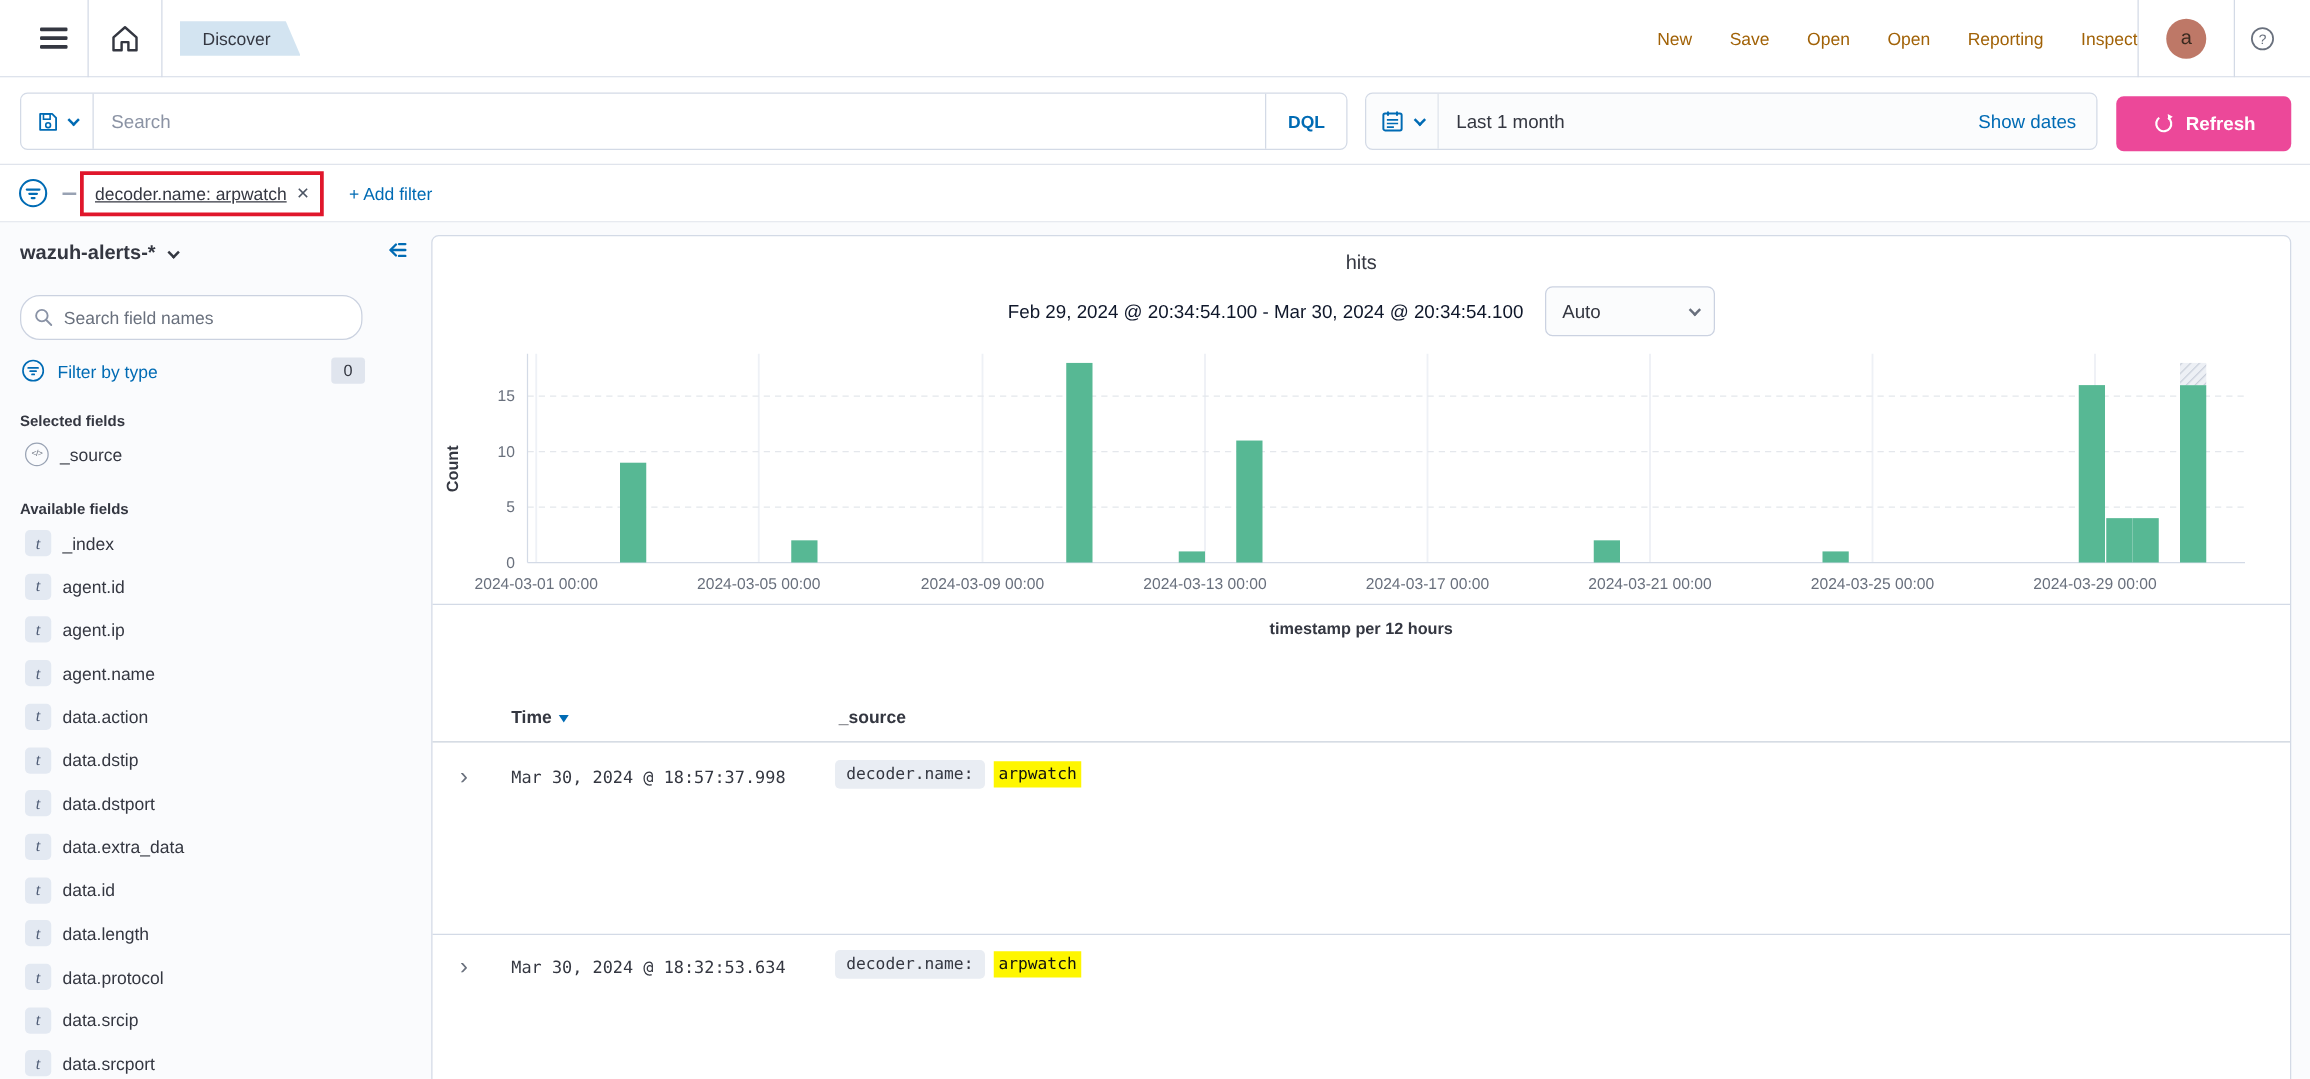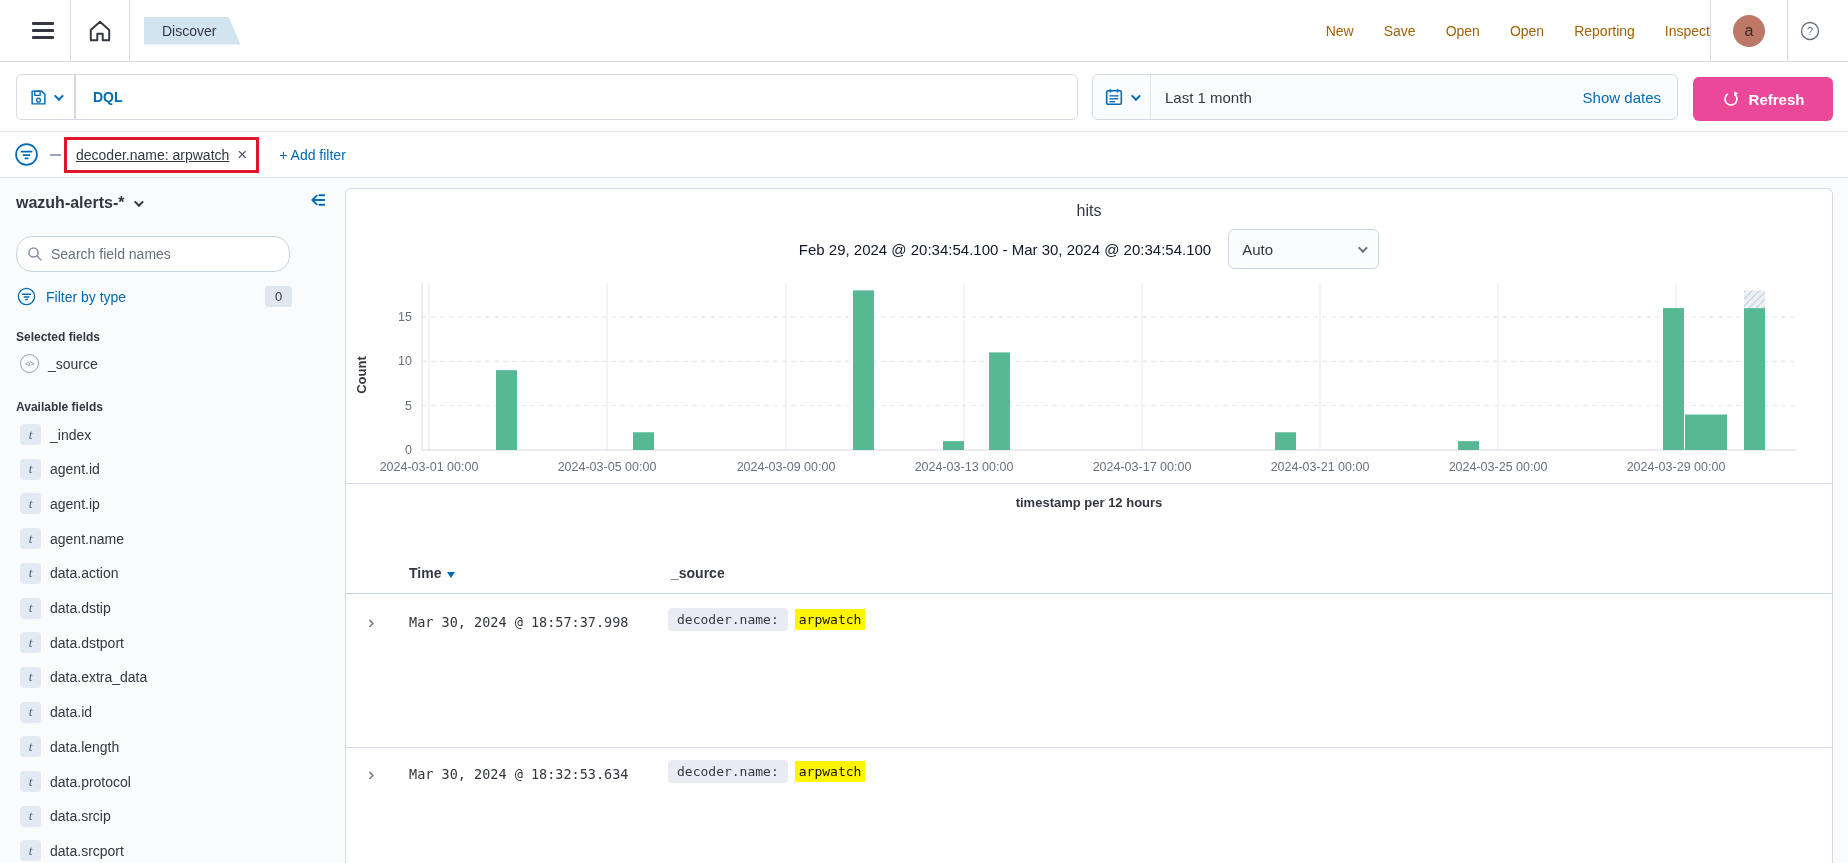--- a/index.html
+++ b/index.html
@@ -82,21 +82,21 @@
   .src-icon { width:19px; height:19px; border-radius:50%; border:1px solid #98A2B3; color:#69707D;
     font-size:7px; display:flex; align-items:center; justify-content:center; letter-spacing:-0.5px; }
 
   
   .main-panel { position:absolute; left:345px; top:10px; width:1488px; height:700px; background:#fff;
     border:1px solid #D3DAE6; border-radius:6px 6px 0 0; }
   .hits-title { position:absolute; top:13px; left:0; width:100%; text-align:center; font-size:16px; color:#343741; }
   .subtitle-row { position:absolute; top:40px; left:0; width:100%; display:flex; align-items:center;
     justify-content:center; gap:17px; }
   .range-label { font-size:15px; color:#0f172a; }
-  .interval-select { width:151px; height:40px; border:1px solid #CBD2E1; border-radius:6px; background:#fbfcfd;
+  .interval-select { width:136px; height:40px; border:1px solid #CBD2E1; border-radius:6px; background:#fbfcfd;
     display:flex; align-items:center; padding:0 13px; font-size:15px; color:#343741; cursor:pointer; }
   .interval-select .chev { margin-left:auto; color:#69707D; }
   .chart-wrap { position:absolute; left:0; top:86px; width:1486px; height:200px; }
   .chart-wrap svg text { font-family:"Liberation Sans","DejaVu Sans",sans-serif; }
   .chart-divider { position:absolute; left:0; top:294px; width:100%; height:1px; background:#D3DAE6; }
   .axis-title { position:absolute; left:0; top:306px; width:100%; text-align:center;
     font-size:13px; font-weight:700; color:#343741; }
 
   .doc-header { position:absolute; left:0; top:372px; width:100%; height:32px; }
   .col-head { font-size:14px; font-weight:700; color:#343741; position:absolute; top:4px; }
@@ -158,20 +158,21 @@
 <div class="query-row">
   <div class="query-input-wrap">
     <div class="saved-query">
       <svg width="17" height="17" viewBox="0 0 16 16">
         <path d="M2 2 h9 l3 3 v9 h-12 z" fill="none" stroke="#006BB4" stroke-width="1.4" stroke-linejoin="round"></path>
         <rect x="4.5" y="2" width="5" height="4" fill="none" stroke="#006BB4" stroke-width="1.2"></rect>
         <circle cx="8" cy="10.5" r="1.8" fill="none" stroke="#006BB4" stroke-width="1.2"></circle>
       </svg>
       <span class="chev"></span>
     </div>
+    <input class="search-input" type="text" placeholder="Search" style="">
     <div class="dql-btn">DQL</div>
   </div>
 
   <div class="datepicker">
     <div class="cal-sec">
       <svg width="18" height="18" viewBox="0 0 16 16">
         <rect x="1.5" y="2.5" width="13" height="12" rx="1.2" fill="none" stroke="#006BB4" stroke-width="1.4"></rect>
         <line x1="4.8" y1="1" x2="4.8" y2="4" stroke="#006BB4" stroke-width="1.4"></line>
         <line x1="11.2" y1="1" x2="11.2" y2="4" stroke="#006BB4" stroke-width="1.4"></line>
         <line x1="4" y1="7" x2="12" y2="7" stroke="#006BB4" stroke-width="1.2"></line>

